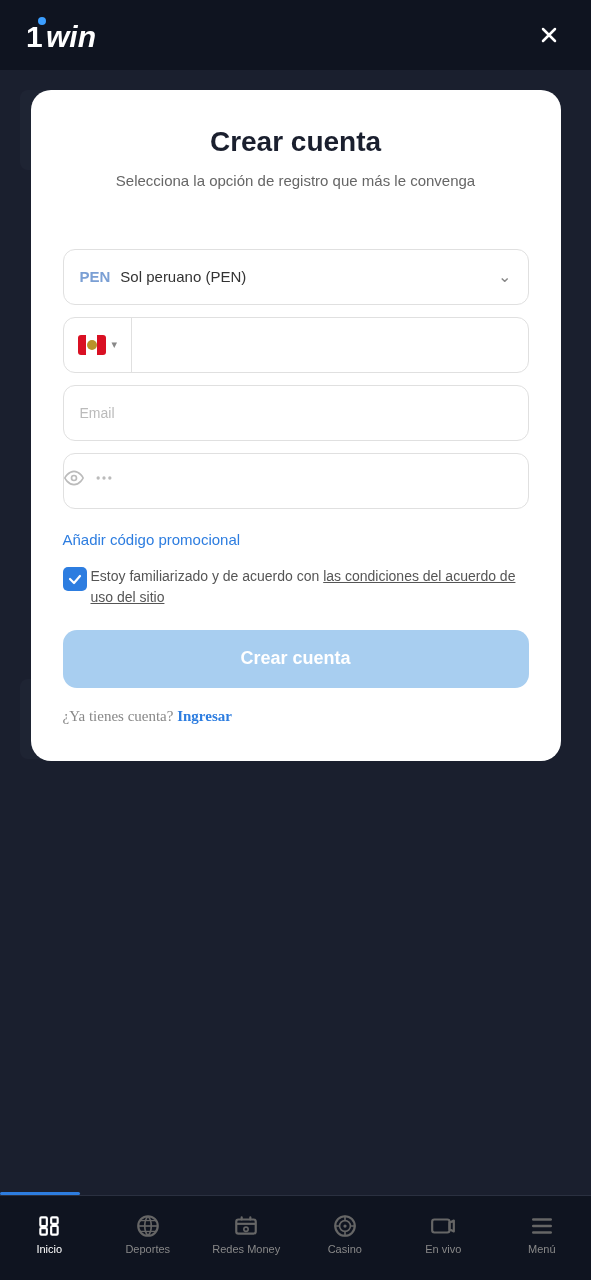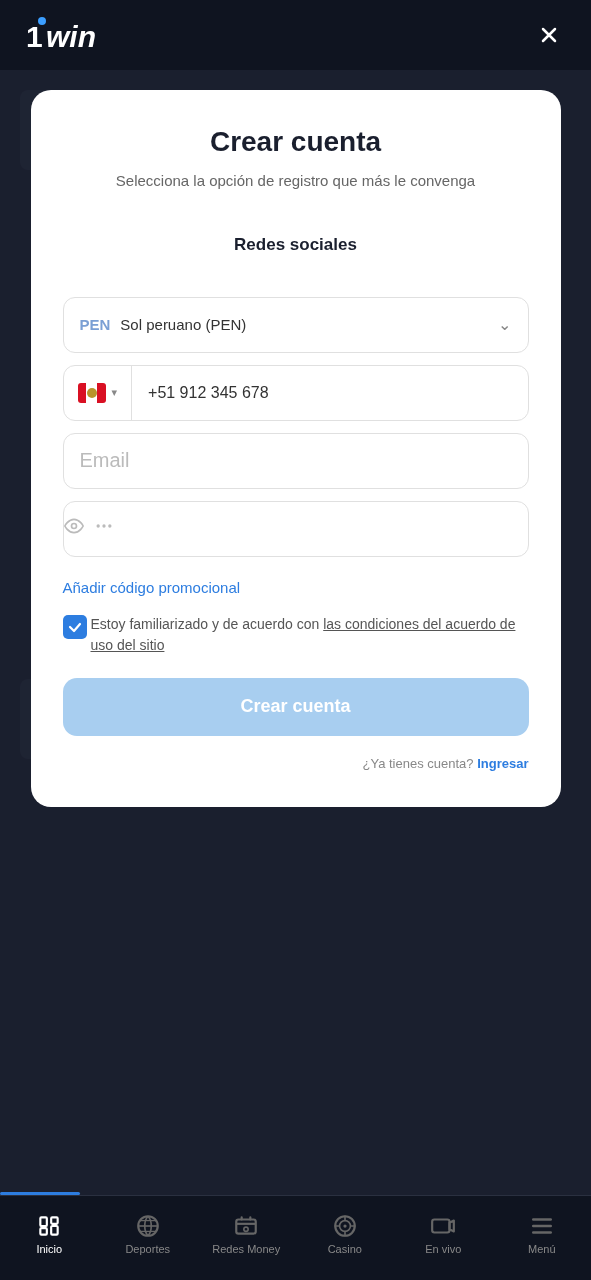--- a/index.html
+++ b/index.html
@@ -236,21 +236,21 @@
       color: #333;
       background: transparent;
     }
 
     .text-input {
       width: 100%;
       height: 56px;
       border: 1.5px solid #e0e0e0;
       border-radius: 12px;
       padding: 0 16px;
-      font-size: 20px;
+      font-size: 14px;
       color: #999;
       outline: none;
       background: white;
     }
     .text-input::placeholder {
       color: #bbb;
     }
 
     .password-field {
       width: 100%;
@@ -338,23 +338,24 @@
       border-radius: 14px;
       font-size: 18px;
       font-weight: 600;
       color: white;
       cursor: pointer;
       margin-bottom: 20px;
     }
 
     
     .login-row {
-      text-align: right;
-      font-size: 13px;
+      text-align: left;
+      font-size: 15px;
       color: #888;
+      font-family: Liberation Serif, serif;
     }
     .login-link {
       color: #2d7de0;
       font-weight: 600;
       cursor: pointer;
     }
 
     
     .bottom-nav {
       position: absolute;
@@ -440,21 +441,20 @@
   </div>
 
   <div class="modal-overlay">
     <div class="modal">
 
       <h1 class="modal-title">Crear cuenta</h1>
       <p class="modal-subtitle">Selecciona la opción de registro que más le convenga</p>
 
       
       <div class="tab-container">
-        <button class="tab-btn inactive">Redes sociales</button>
       </div>
 
       
       <div class="form-group">
         <div class="select-field">
           <span class="pen-label">PEN</span>
           <span class="currency-name">Sol peruano (PEN)</span>
           <span class="chevron-down">⌄</span>
         </div>
       </div>
@@ -464,21 +464,20 @@
         <div class="phone-field">
           <div class="flag-selector">
             <div class="flag-icon">
               <div class="flag-stripe-red"></div>
               <div class="flag-stripe-white"></div>
               <div class="flag-stripe-red2"></div>
               <div class="flag-emblem"></div>
             </div>
             <span class="flag-chevron">▾</span>
           </div>
-          <input type="tel" class="phone-input" value="+51 912 345 678" style="">
         </div>
       </div>
 
       
       <div class="form-group">
         <input type="email" class="text-input" placeholder="Email" style="">
       </div>
 
       
       <div class="form-group">

